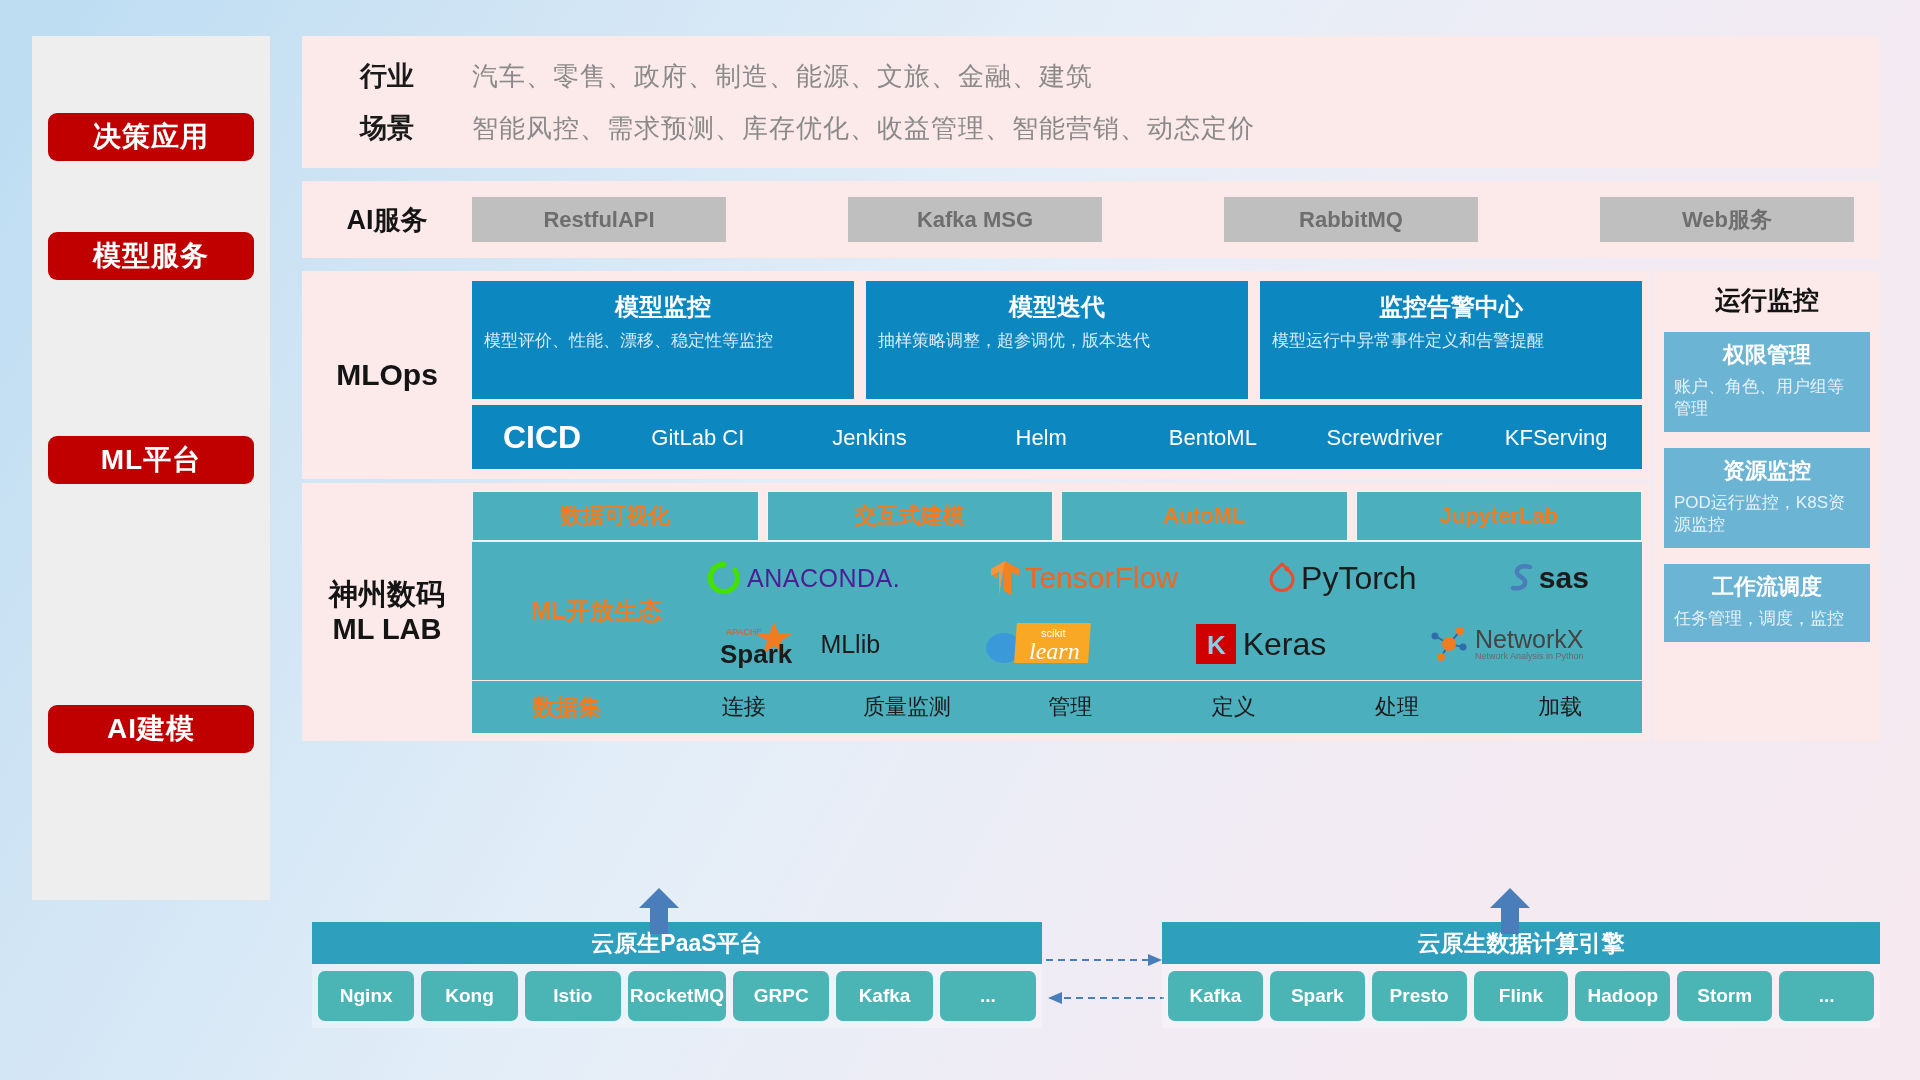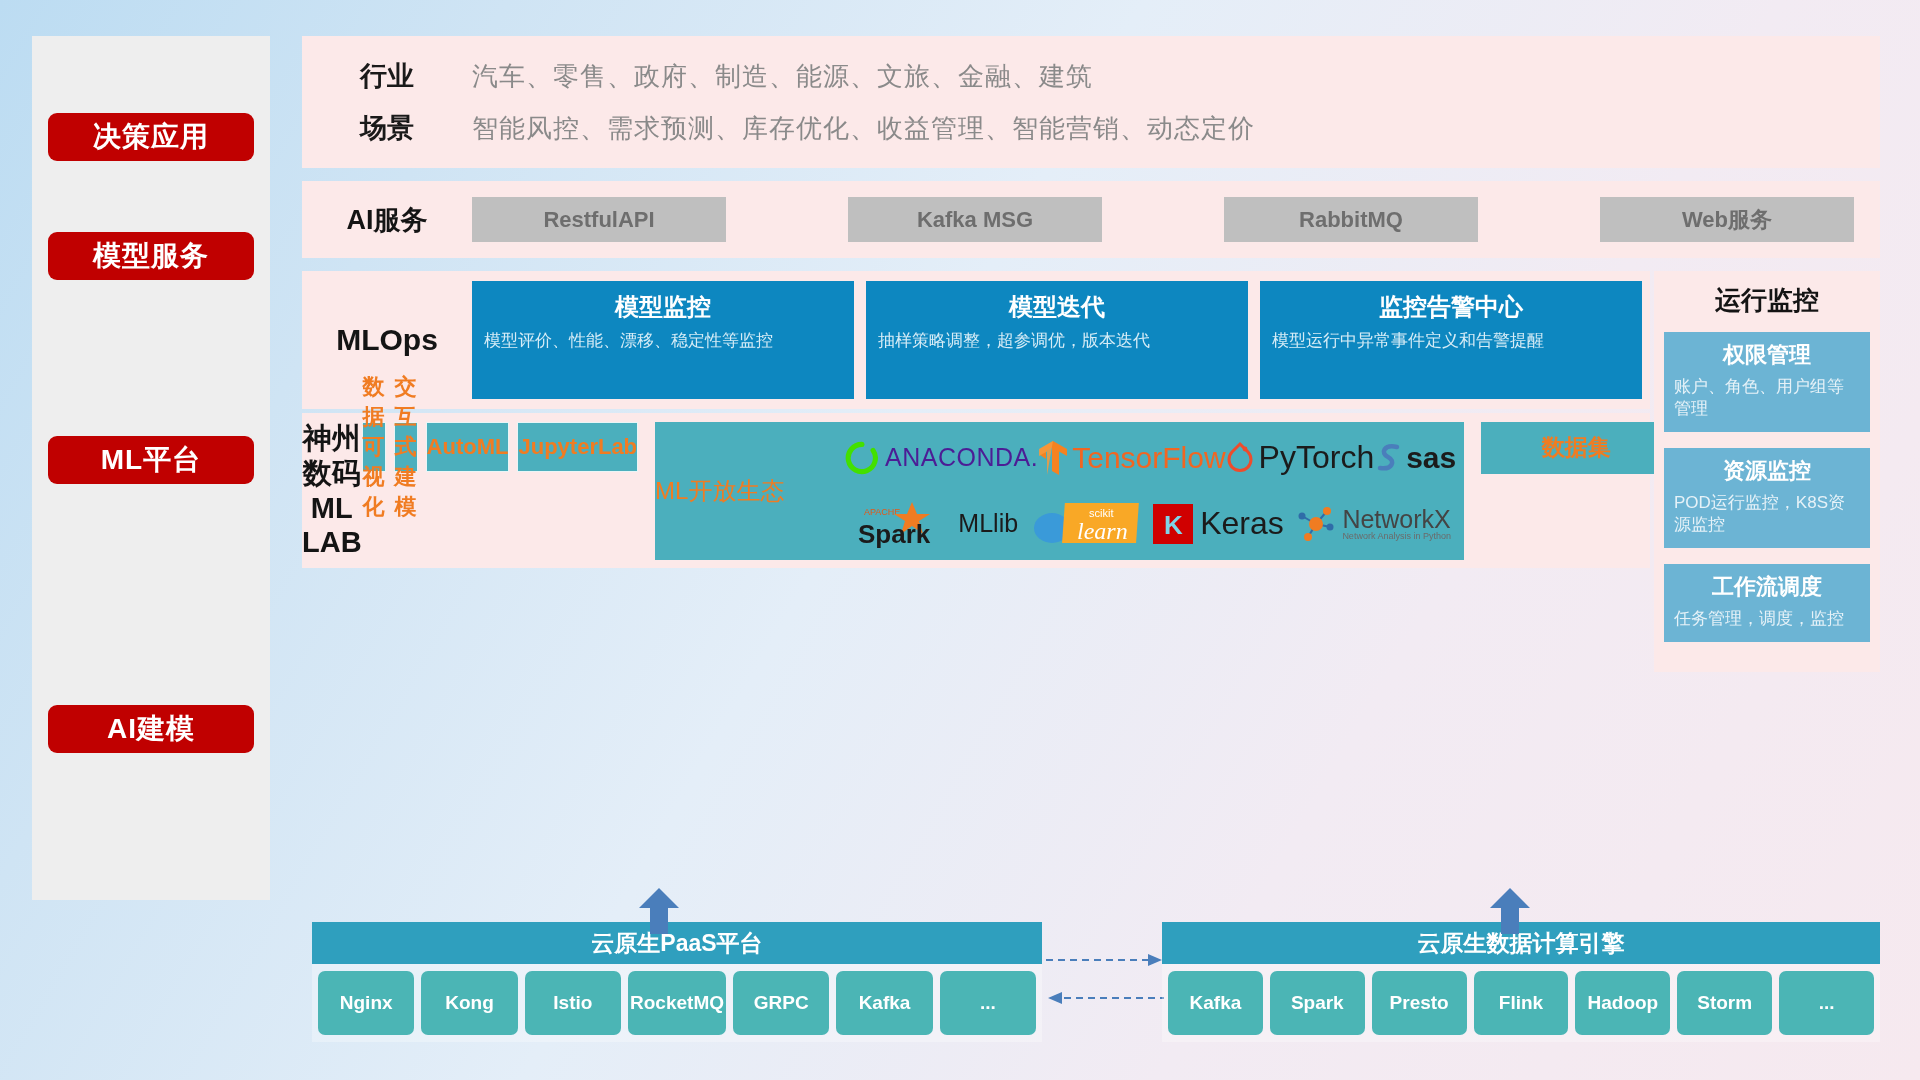--- a/index.html
+++ b/index.html
@@ -79,30 +79,30 @@
   #cicd-bar .cicd-title { width: 140px; text-align:center; color:#fff; font-size: 32px; font-weight: bold; }
   #cicd-bar .cicd-items { flex:1; display:flex; }
   .cicd-item {
     flex:1; color:#fff; font-size: 22px; text-align:center;
     line-height: 1.0; word-break: break-all; padding-top: 2px;
   }
 
   
   #mllab-band { background:#fce9e9; display:flex; align-items:center; padding: 8px 8px 8px 0; }
   .sec-key2 { width: 170px; text-align:center; font-size: 29px; font-weight: bold; color:#141414; line-height:1.2; }
-  #mllab-right { flex:1; display:flex; flex-direction:row; gap: 17px; }
+  #mllab-right { flex:1; display:flex; flex-direction:column; gap: 1px; }
   .tool-row { display:flex; gap: 8px; }
   .tool-chip {
     flex:1; height: 50px; background:#4bafbd;
     display:flex; align-items:center; justify-content:center;
     color:#f07c22; font-size: 22px; font-weight: bold;
     border:1px solid #e9f5f6;
   }
   #eco-row { background:#4bafbd; display:flex; align-items:center; min-height: 138px; }
-  #eco-label { width: 190px; text-align:left; color:#f07c22; font-size: 24px; font-weight: normal; }
+  #eco-label { width: 190px; text-align:right; color:#f07c22; font-size: 24px; font-weight: bold; }
   #eco-logos { flex:1; display:flex; flex-direction:column; justify-content:center; gap: 2px; padding-right: 8px;}
   .logo-line { display:flex; align-items:center; justify-content:space-around; height: 64px; }
   #ds-row { background:#4bafbd; height: 52px; display:flex; align-items:center; }
   #ds-label { width: 190px; text-align:center; color:#f07c22; font-size: 23px; font-weight: bold; }
   #ds-items { flex:1; display:flex; }
   .ds-item { flex:1; text-align:center; color:#1b1b1b; font-size: 22px; }
 
   
   #monitor-col {
     width: 226px; background:#fce9e9; display:flex; flex-direction:column;
@@ -123,21 +123,21 @@
   .cloud-header {
     height: 42px; background:#2f9fbe; color:#fff;
     display:flex; align-items:center; justify-content:center;
     font-size: 23px; font-weight: bold;
   }
   .cloud-body {
     background: rgba(255,255,255,0.30);
     padding: 7px 6px; display:flex; gap: 7px;
   }
   .cloud-chip {
-    flex:1; height: 64px; background:#4bb5b5; border-radius: 7px;
+    flex:1; height: 50px; background:#4bb5b5; border-radius: 7px;
     display:flex; align-items:center; justify-content:center; text-align:center;
     color:#fff; font-size: 19px; font-weight: bold; line-height: 1.05;
     padding: 0 2px;
   }
   .up-arrow { position:absolute; width: 44px; height: 46px; top: -34px; }
   .up-arrow svg { width:100%; height:100%; display:block; }
   #arrow-paas { left: 325px; }
   #arrow-data { left: 326px; }
 
   #link-arrows { position:absolute; left: 742px; top: 62px; width: 122px; height: 62px; }
@@ -191,20 +191,31 @@
               <h4>模型监控</h4>
               <p>模型评价、性能、漂移、稳定性等监控</p>
             </div>
             <div class="mlops-card">
               <h4>模型迭代</h4>
               <p>抽样策略调整，超参调优，版本迭代</p>
             </div>
             <div class="mlops-card">
               <h4>监控告警中心</h4>
               <p>模型运行中异常事件定义和告警提醒</p>
+            </div>
+          </div>
+          <div id="cicd-bar">
+            <div class="cicd-title">CICD</div>
+            <div class="cicd-items">
+              <div class="cicd-item">GitLab CI</div>
+              <div class="cicd-item">Jenkins</div>
+              <div class="cicd-item">Helm</div>
+              <div class="cicd-item">BentoML</div>
+              <div class="cicd-item">Screwdriver</div>
+              <div class="cicd-item">KFServing</div>
             </div>
           </div>
         </div>
       </div>
 
       <div id="mllab-band">
         <div class="sec-key2">
           <div>神州数码</div>
           <div>ML LAB</div>
         </div>

